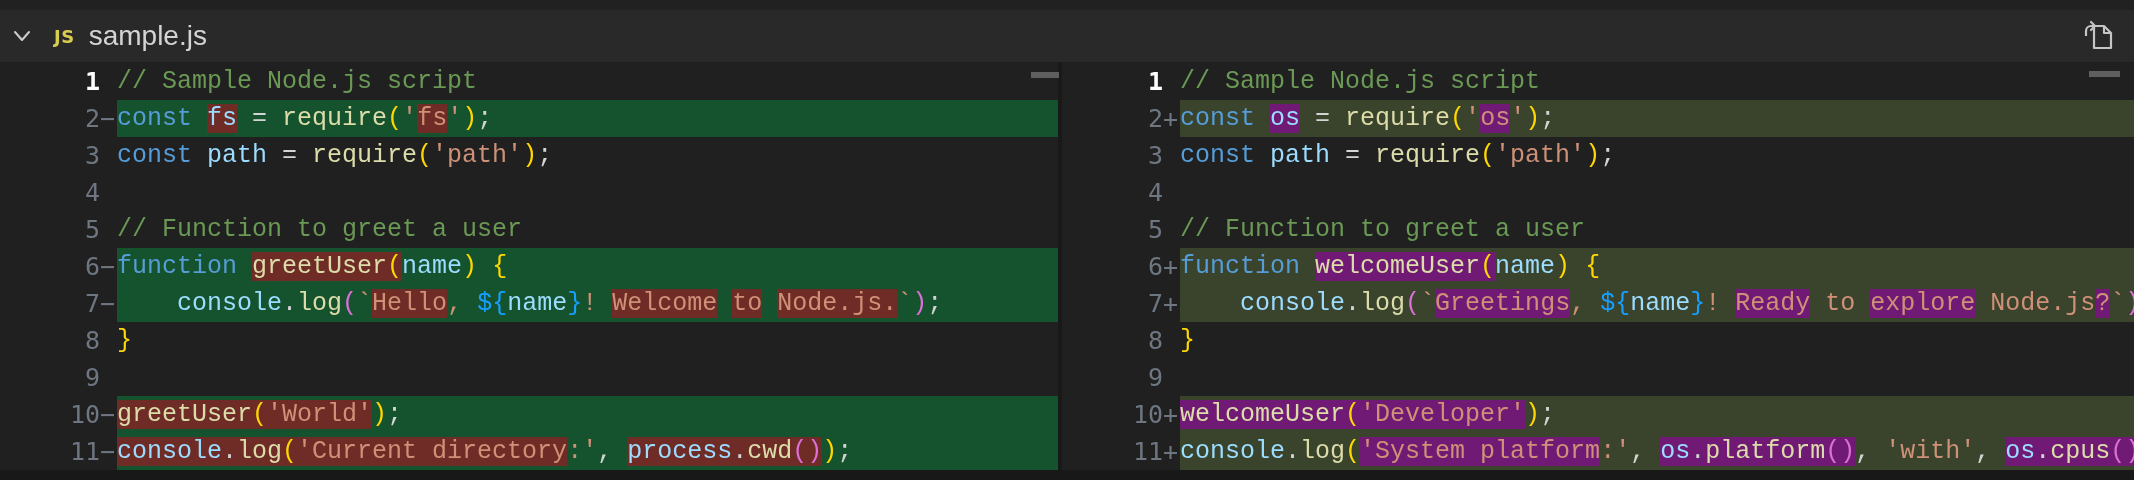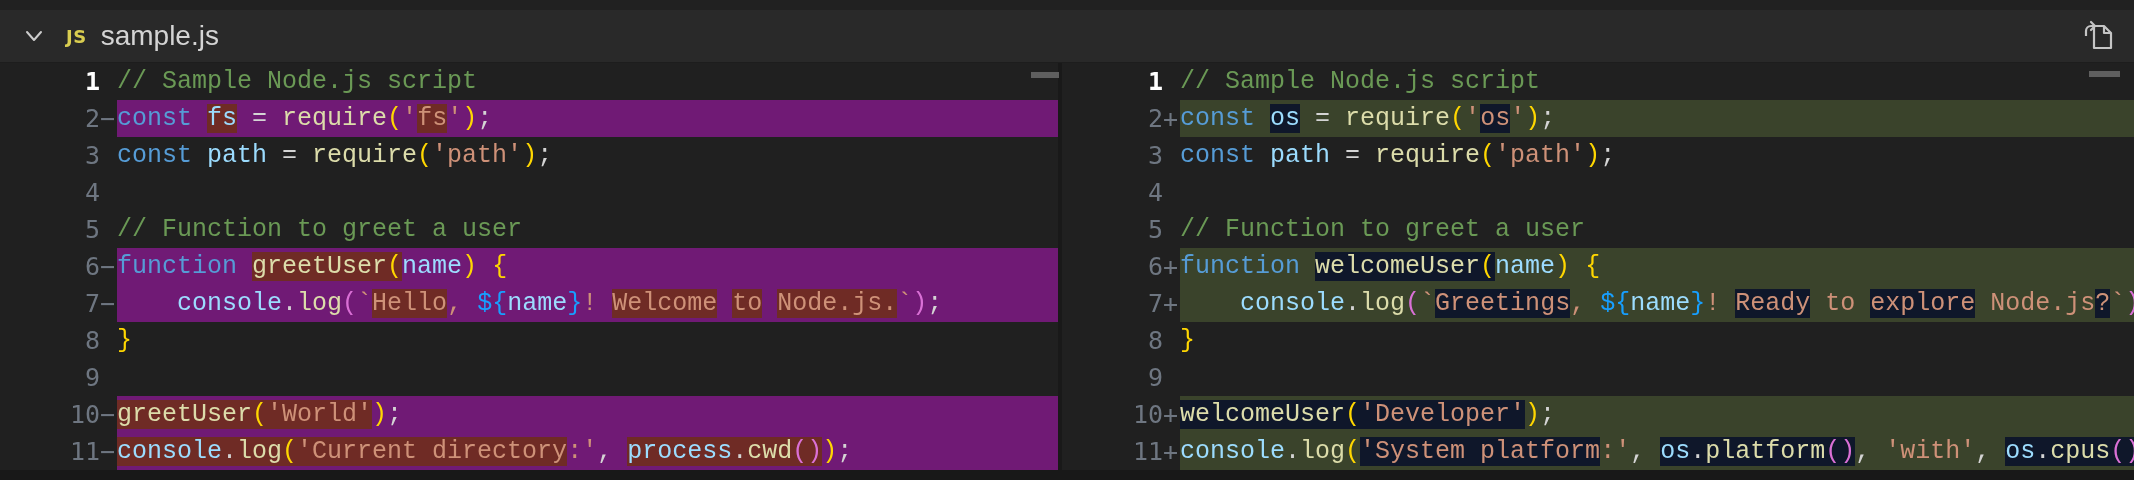--- a/index.html
+++ b/index.html
@@ -3,21 +3,21 @@
 <meta charset="utf-8">
 <style>
   html,body{margin:0;padding:0;background:#161616;}
   .screen{
     position:relative;width:2134px;height:480px;overflow:hidden;
     background:#202020;font-family:"DejaVu Sans Mono",monospace;
   }
   .top-strip{height:10px;background:#212121;}
   .diff-header{
     height:52px;background:#292929;border-bottom:1px solid #1d1d1d;
-    display:flex;align-items:center;padding-left:20px;
+    display:flex;align-items:center;padding-left:8px;
     font-family:"Liberation Sans",sans-serif;
   }
   .chevron{width:28px;height:28px;margin-right:18px;cursor:pointer;flex:none;}
   .js-badge{
     color:#d9cd50;font-weight:bold;font-size:18px;letter-spacing:.5px;
     margin-right:14px;font-family:"DejaVu Sans",sans-serif;
   }
   .file-name{color:#d4d4d4;font-size:28px;text-align:center;}
   .header-actions{margin-left:auto;margin-right:16px;display:flex;align-items:center;}
   .open-file-btn{width:38px;height:38px;cursor:pointer;background:none;border:none;padding:0;}
@@ -27,24 +27,24 @@
   .pane-left{width:1058px;flex:none;}
   .divider{width:4px;flex:none;background:#191919;}
   .pane-right{flex:1;}
   .row{display:flex;height:37px;line-height:37px;white-space:pre;}
   .num{text-align:right;color:#6e7681;flex:none;}
   .pane-left .num{width:100px;}
   .pane-right .num{width:101px;}
   .num.active{color:#ffffff;font-weight:bold;}
   .sign{width:17px;flex:none;color:#6e7681;}
   .code{flex:1;white-space:pre;font-family:Liberation Mono, monospace;}
-  .row.removed .code{background:#701a75;}
+  .row.removed .code{background:#14532d;}
   .row.added .code{background:#3a432b;}
   .hl-removed{background:#6f2b25;}
-  .hl-added{background:#0f172a;}
+  .hl-added{background:#701a75;}
 
   .tk-cm{color:#6a9955;} 
   .tk-kw{color:#569cd6;} 
   .tk-vr{color:#9cdcfe;} 
   .tk-fn{color:#dcdcaa;} 
   .tk-st{color:#ce9178;} 
   .tk-pl{color:#d4d4d4;} 
   .tk-b1{color:#ffd700;} 
   .tk-b2{color:#da70d6;} 
   .tk-b3{color:#179fff;} 

